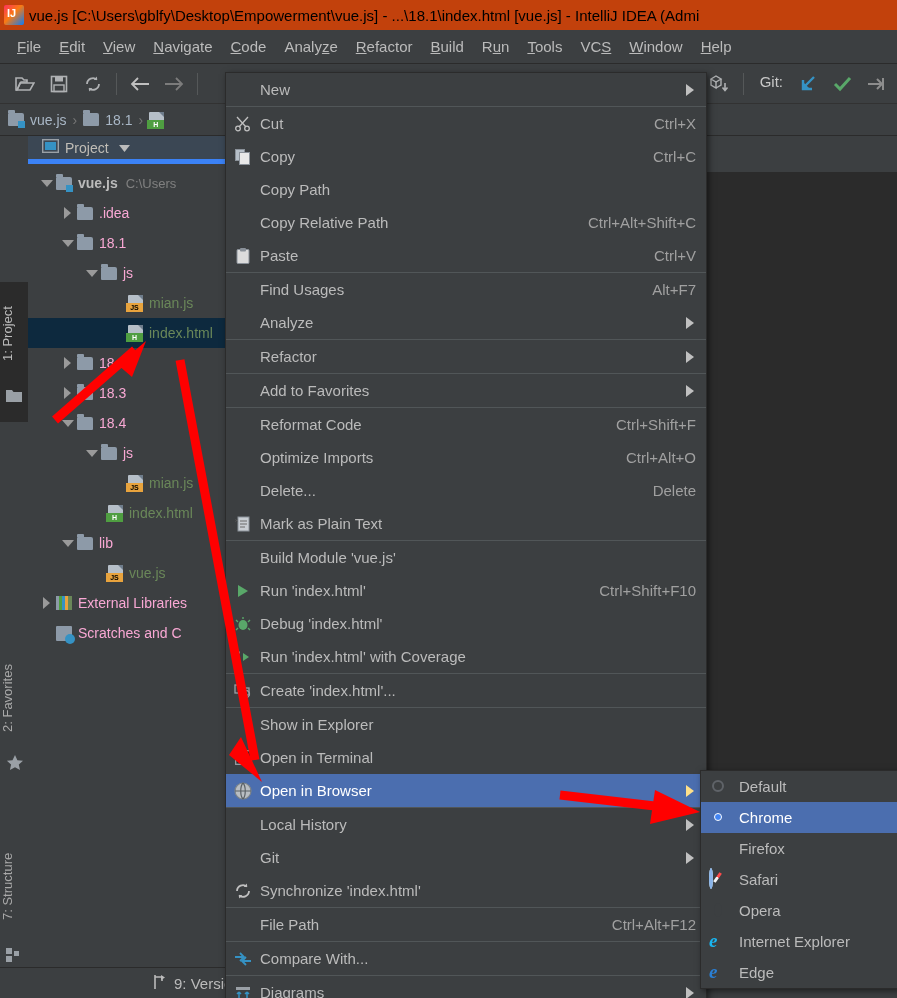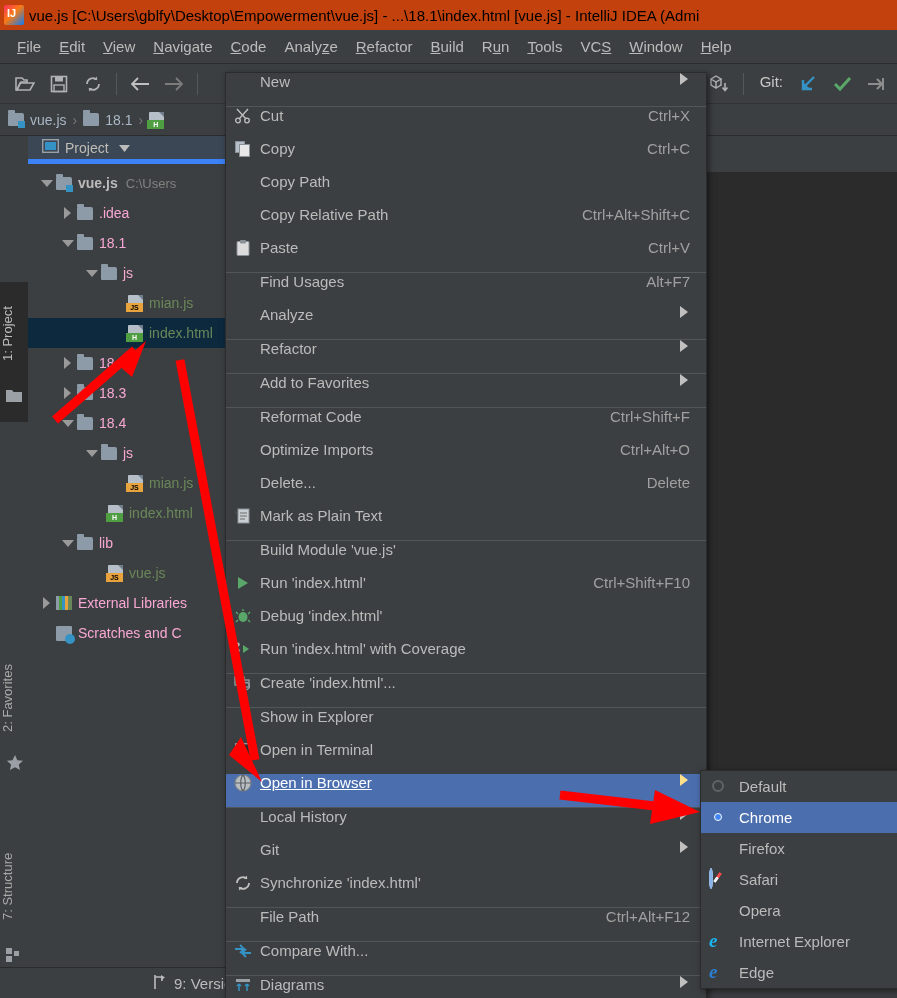--- a/index.html
+++ b/index.html
@@ -198,25 +198,25 @@
   #vcsbar{position:absolute;left:30px;top:0;width:4px;height:795px;}
 
   
   #ctxmenu{
     position:absolute;left:225px;top:72px;width:480px;
     background:#3c3f41;border:1px solid #2b2b2b;
     box-shadow:2px 2px 6px rgba(0,0,0,.5);
     z-index:50;
   }
   .mi{
-    height:33px;display:flex;
-    padding-left:6px;padding-right:16px;font-size:15px;color:#bbbbbb;
+    height:33px;display:flex;align-items:center;
+    padding-left:6px;padding-right:10px;font-size:15px;color:#bbbbbb;
     position:relative;box-sizing:border-box;white-space:nowrap;
   }
-  .mi.sel{background:#4b6eaf;color:#ffffff;text-decoration:underline;}
+  .mi.sel{background:#4b6eaf;color:#ffffff;}
   .mi-icon{
     width:22px;height:18px;flex:0 0 auto;margin-right:6px;
     display:flex;align-items:center;justify-content:center;font-size:14px;
   }
   .mi-label{flex:1 1 auto;}
   .mi-accel{color:#a0a0a0;font-size:15px;margin-left:16px;}
   .mi-arrow{
     width:10px;flex:0 0 auto;margin-left:10px;position:relative;height:12px;
   }
   .mi-arrow::after{

